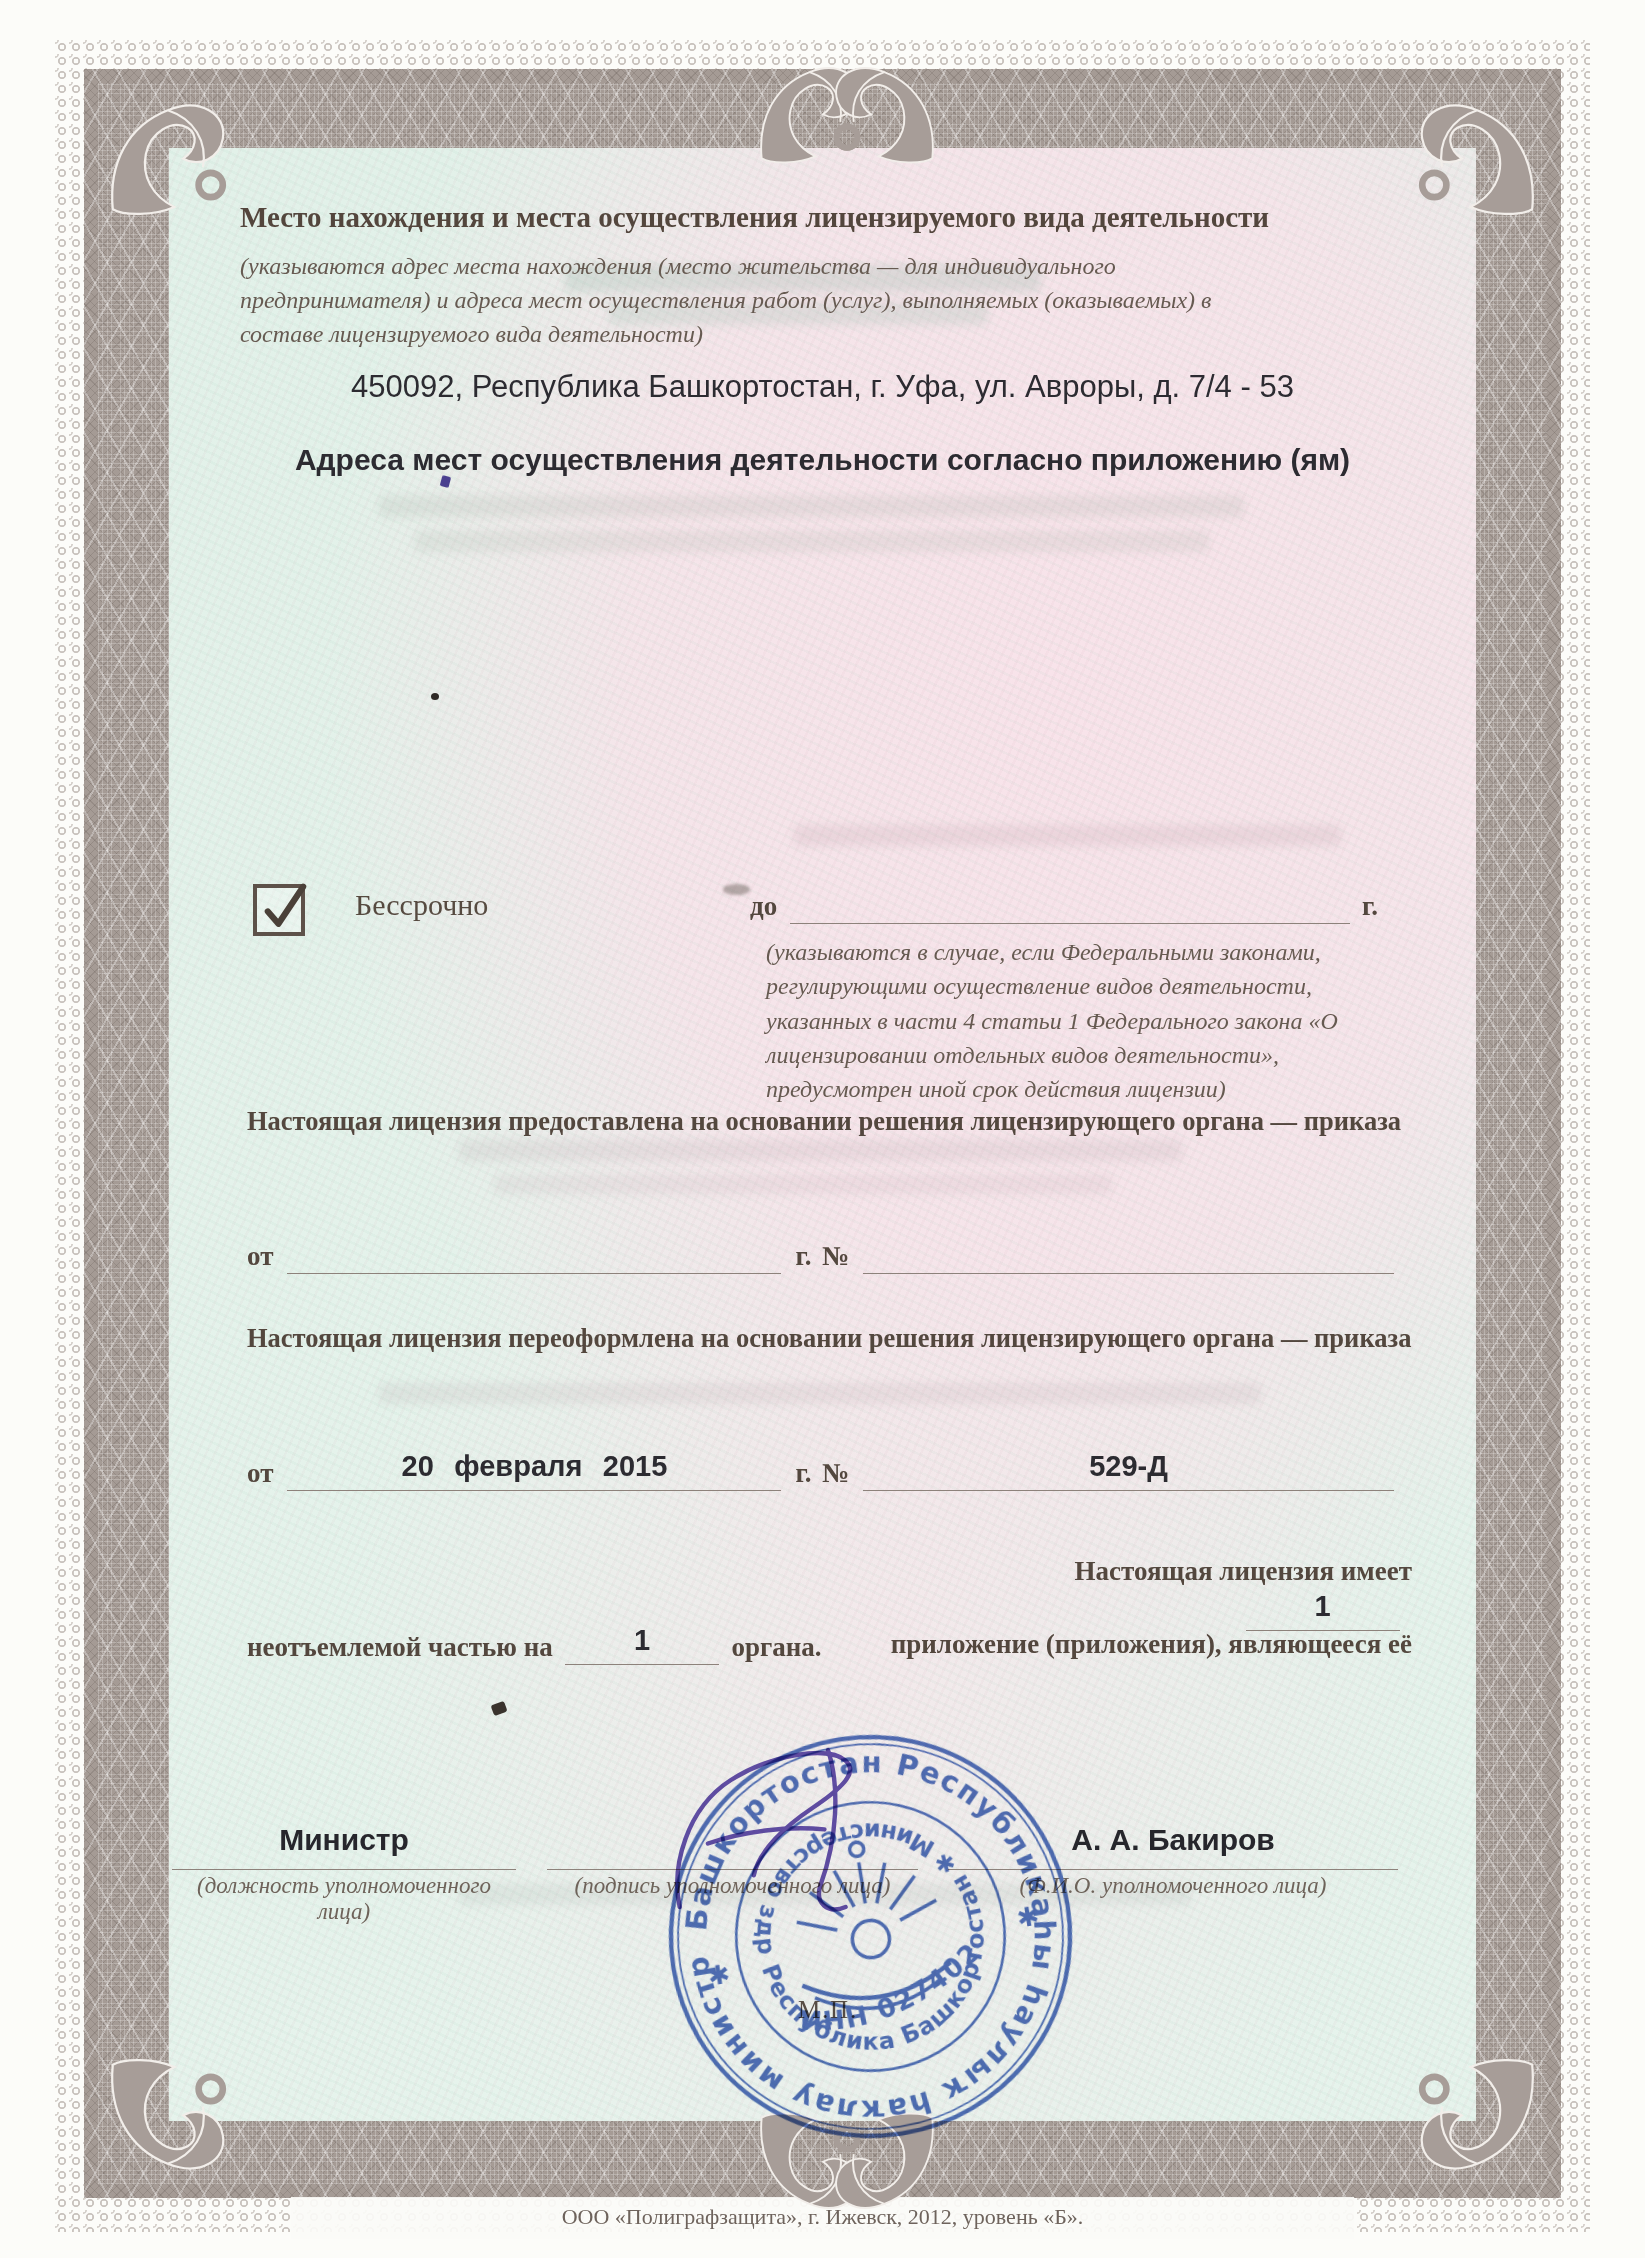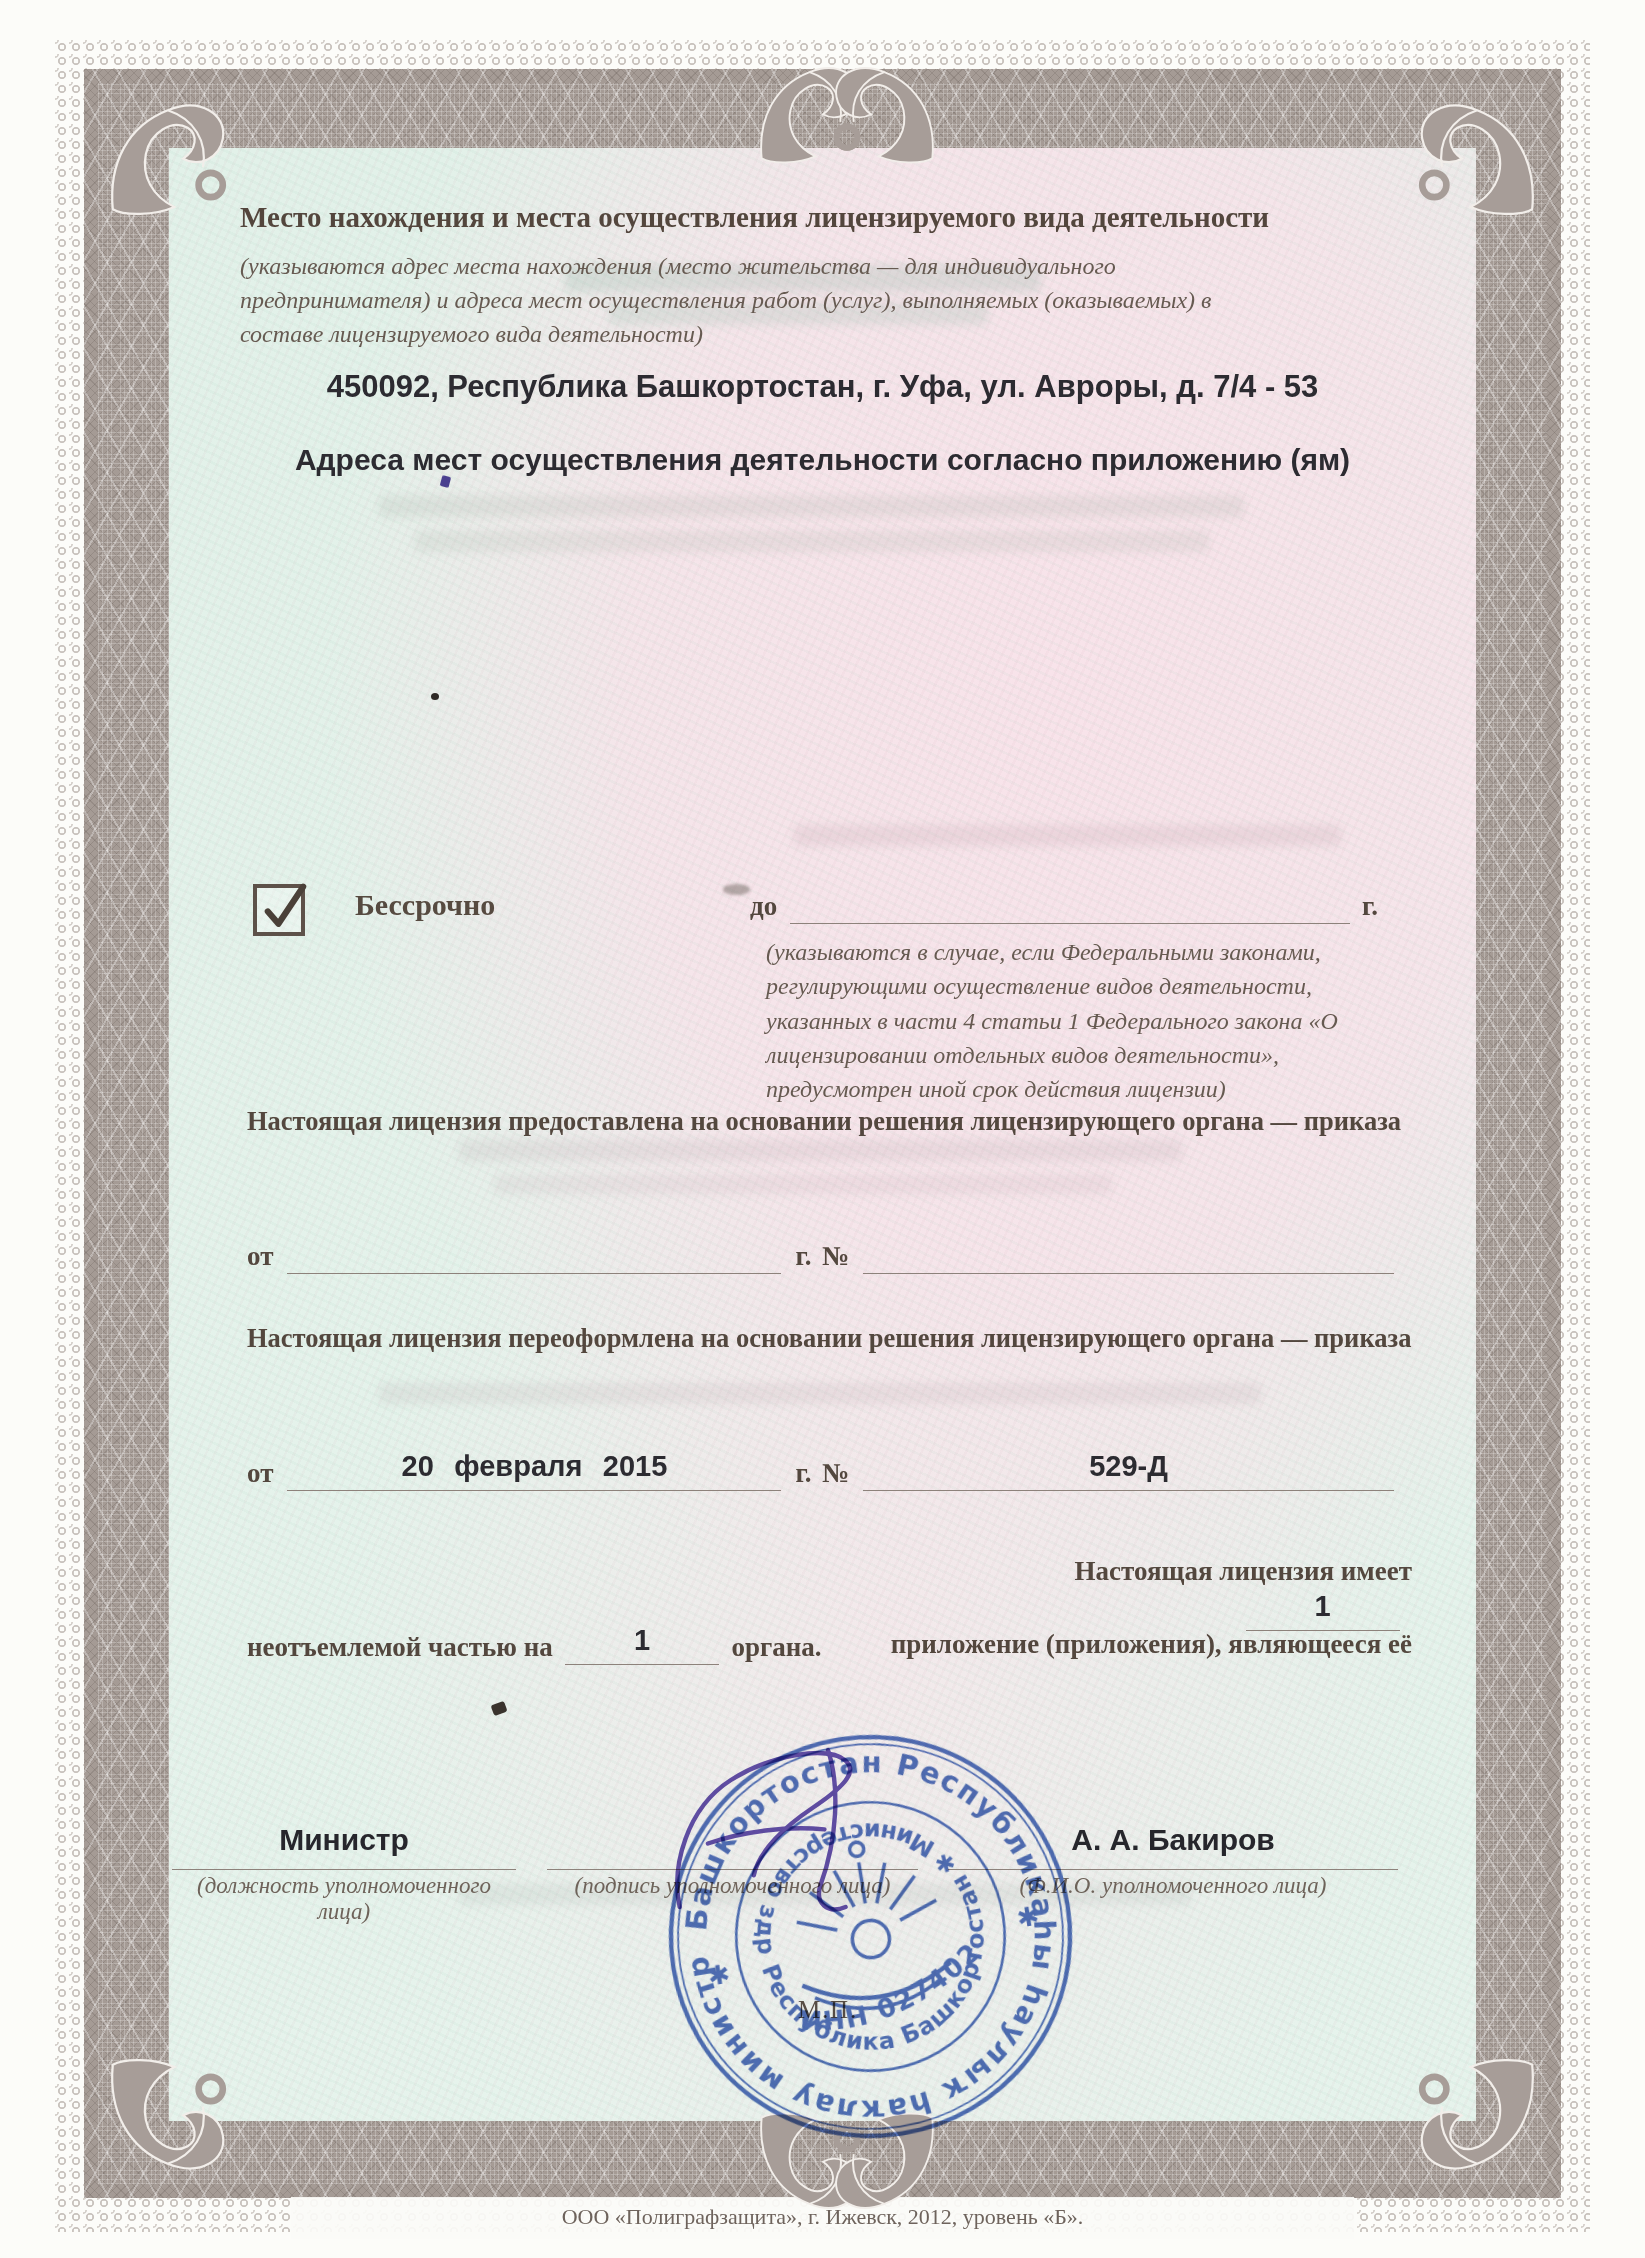--- a/index.html
+++ b/index.html
@@ -35,28 +35,28 @@
 
   
   .ghost{position:absolute;filter:blur(4.4px);border-radius:4.4px;}
   .speck{position:absolute;}
 
   
   .abs{position:absolute;}
   .hd-title{left:240px;top:201px;width:1076px;font-size:29px;font-weight:bold;color:#53463d;}
   .hd-note{left:240px;top:249px;width:1037px;font-size:24px;font-style:italic;line-height:1.42;color:#665a51;}
   .addr{left:169px;top:369px;width:1307px;text-align:center;
-        font-family:"Liberation Sans","DejaVu Sans",sans-serif;font-weight:bold;font-size:31px;color:#2c2b31;}
+        font-family:"Liberation Sans","DejaVu Sans",sans-serif;font-weight:normal;font-size:31px;color:#2c2b31;}
   .addr2{left:169px;top:443px;width:1307px;text-align:center;
         font-family:"Liberation Sans","DejaVu Sans",sans-serif;font-weight:bold;font-size:30px;color:#2c2b31;}
   .lbl{font-weight:bold;font-size:27px;color:#53473e;}
   .term-lbl{left:247px;top:833px;width:1059px;}
   .cbx{left:253px;top:884px;width:44px;height:44px;border:4.4px solid #5d5149;background:rgba(255,255,255,.25);}
   .cbx svg{position:absolute;left:1.8px;top:-12.4px;overflow:visible;}
-  .cbx-lbl{left:355px;top:888px;font-size:30px;font-weight:bold;color:#564a40;}
+  .cbx-lbl{left:355px;top:888px;font-size:30px;font-weight:normal;color:#564a40;}
   .note-it{left:766px;top:935px;width:578px;font-size:24px;font-style:italic;line-height:1.43;color:#665a51;}
   .order-lbl{width:1182px;}
   .row{position:absolute;display:flex;align-items:flex-end;font-size:27px;font-weight:bold;color:#53473e;}
   .row .w{line-height:1;padding-bottom:4.4px;white-space:nowrap;}
   .uline{position:relative;border-bottom:1.8px solid #8d827b;height:41px;}
   .uline .val{position:absolute;left:0;right:0;bottom:7px;text-align:center;white-space:pre;
         font-family:"Liberation Sans","DejaVu Sans",sans-serif;font-weight:bold;font-size:29px;color:#2c2b31;word-spacing:12.4px;}
   .grow{flex:1;}
   
   .sigcol{position:absolute;top:1823px;}

